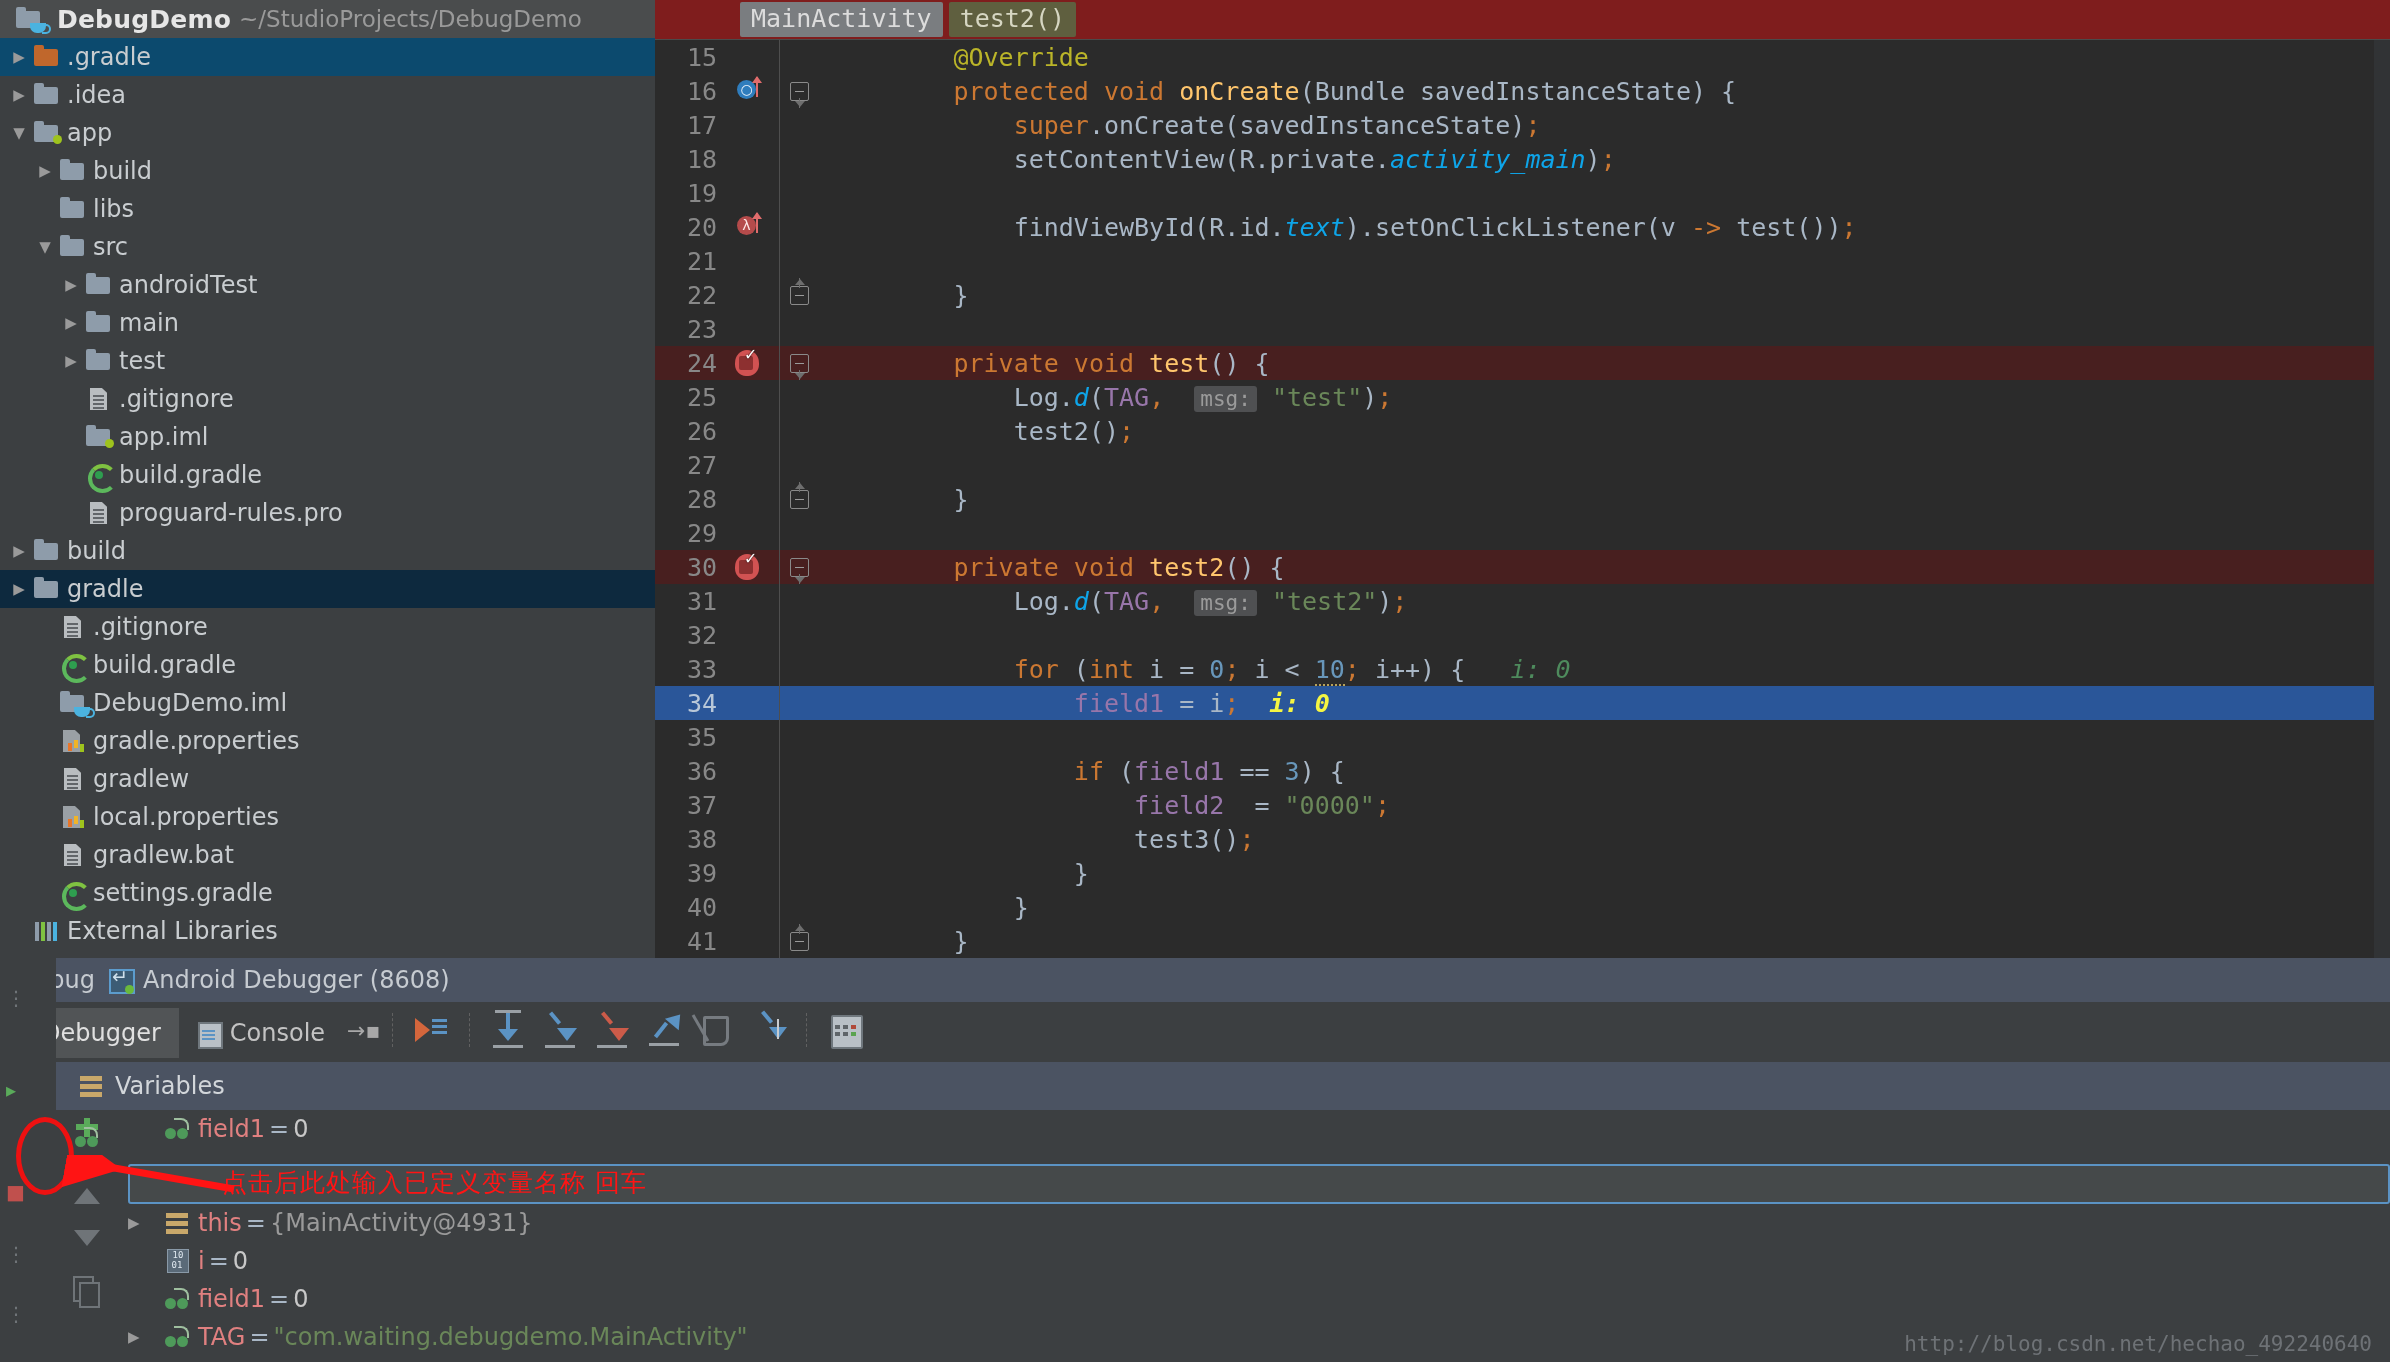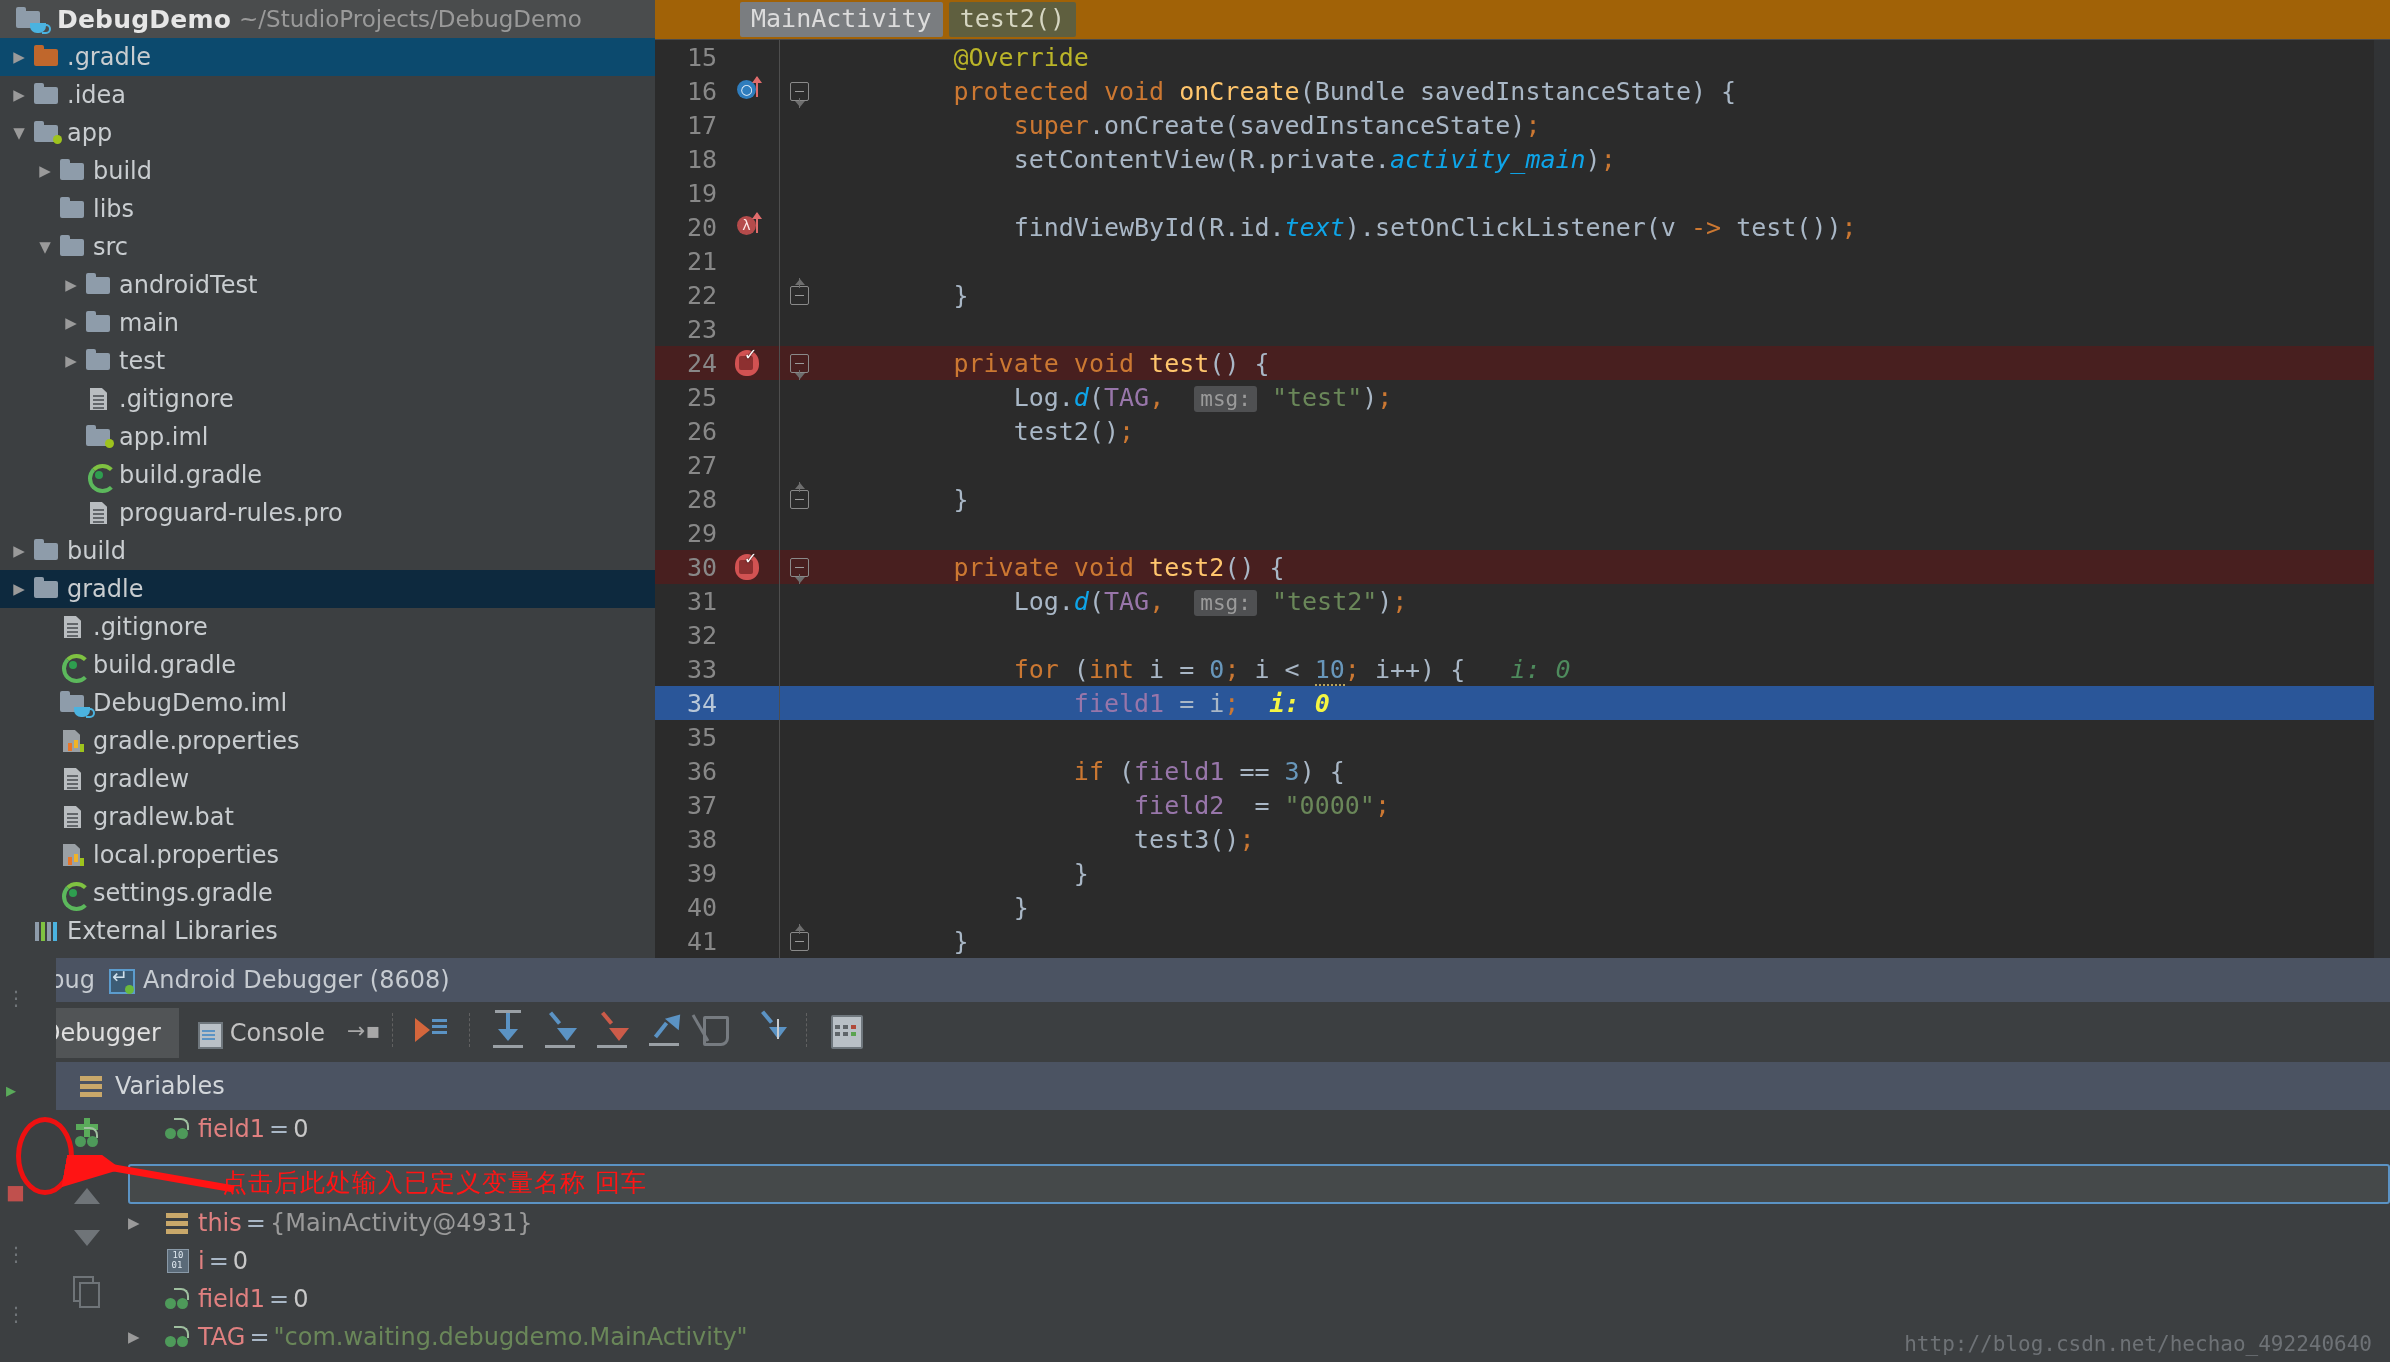--- a/index.html
+++ b/index.html
@@ -110,21 +110,21 @@
     background: #8e9caa;
     box-shadow: 6px 0 0 #7fc241, 12px 0 0 #8e9caa, 18px 0 0 #4bb3e0;
   }
 
   
   #editor {
     position: absolute; left: 655px; top: 0; width: 1735px; height: 958px;
     background: #2b2b2b;
   }
   #breadcrumbs {
-    height: 40px; background: #a16207; display: flex; align-items: center;
+    height: 40px; background: #7f1d1d; display: flex; align-items: center;
     padding-left: 85px; gap: 6px; border-bottom: 1px solid #4b4b4b;
   }
   .crumb {
     font-family: "DejaVu Sans Mono", "Liberation Mono", monospace;
     font-size: 25px; color: #bbbbbb; padding: 2px 11px 4px; border-radius: 2px;
   }
   .crumb.c1 { background: #7a7d80; color: #dcdcdc; }
   .crumb.c2 { background: #5f5f3f; color: #d6d6c2; }
 
   #code-area { position: relative; height: 1164px; overflow: hidden; }
@@ -567,27 +567,27 @@
           <span class="ticon ic-props"></span>
           <span class="tlabel">gradle.properties</span>
         </div>
         <div class="tree-row " style="padding-left: 32px;">
           <span class="twisty none"></span>
           <span class="ticon ic-file"></span>
           <span class="tlabel">gradlew</span>
         </div>
         <div class="tree-row " style="padding-left: 32px;">
           <span class="twisty none"></span>
+          <span class="ticon ic-props"></span>
+          <span class="tlabel">local.properties</span>
+        </div>
+        <div class="tree-row " style="padding-left: 32px;">
+          <span class="twisty none"></span>
           <span class="ticon ic-file"></span>
           <span class="tlabel">gradlew.bat</span>
-        </div>
-        <div class="tree-row " style="padding-left: 32px;">
-          <span class="twisty none"></span>
-          <span class="ticon ic-props"></span>
-          <span class="tlabel">local.properties</span>
         </div>
         <div class="tree-row " style="padding-left: 32px;">
           <span class="twisty none"></span>
           <span class="ticon ic-gradle"></span>
           <span class="tlabel">settings.gradle</span>
         </div>
         <div class="tree-row " style="padding-left: 6px;">
           <span class="twisty none"></span>
           <span class="ticon ic-lib"></span>
           <span class="tlabel">External Libraries</span>

